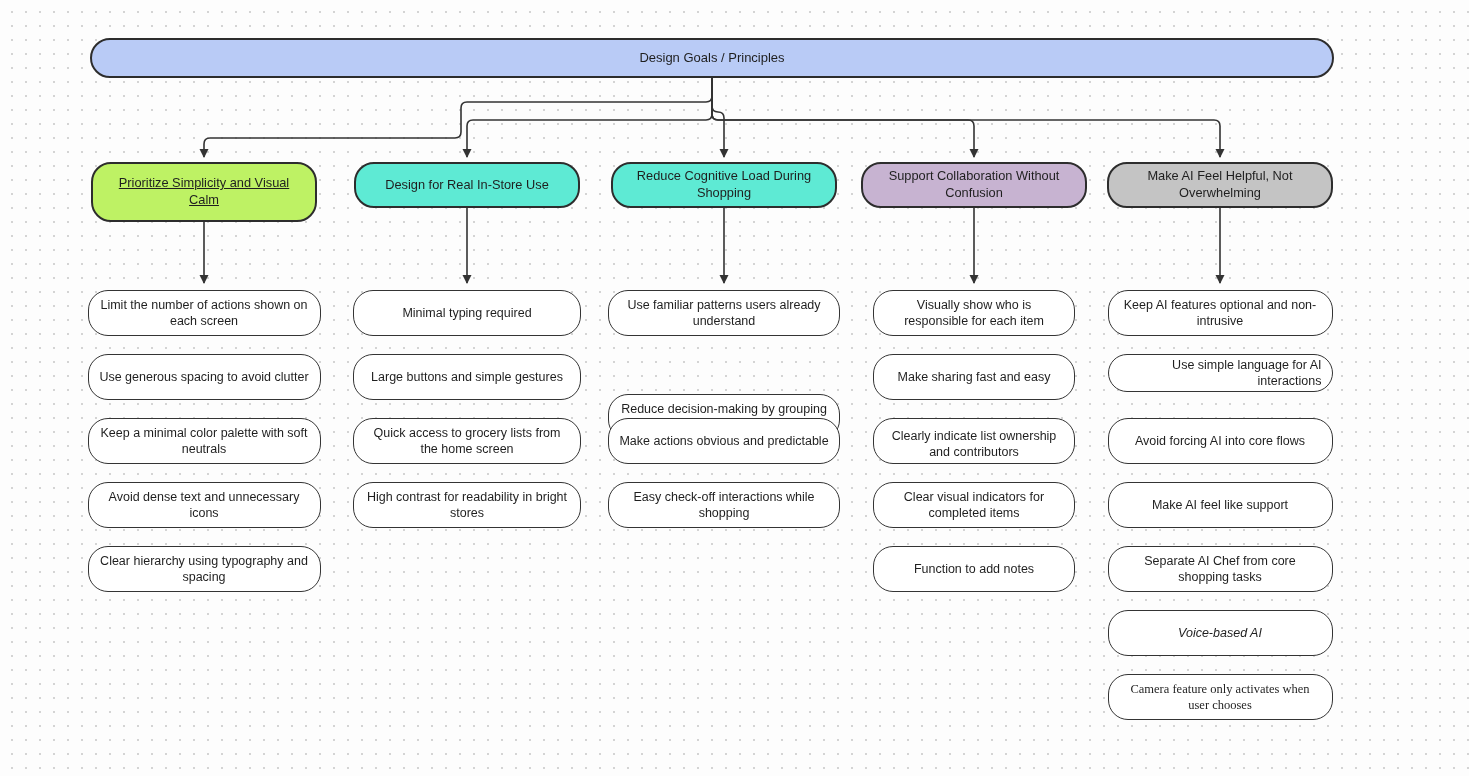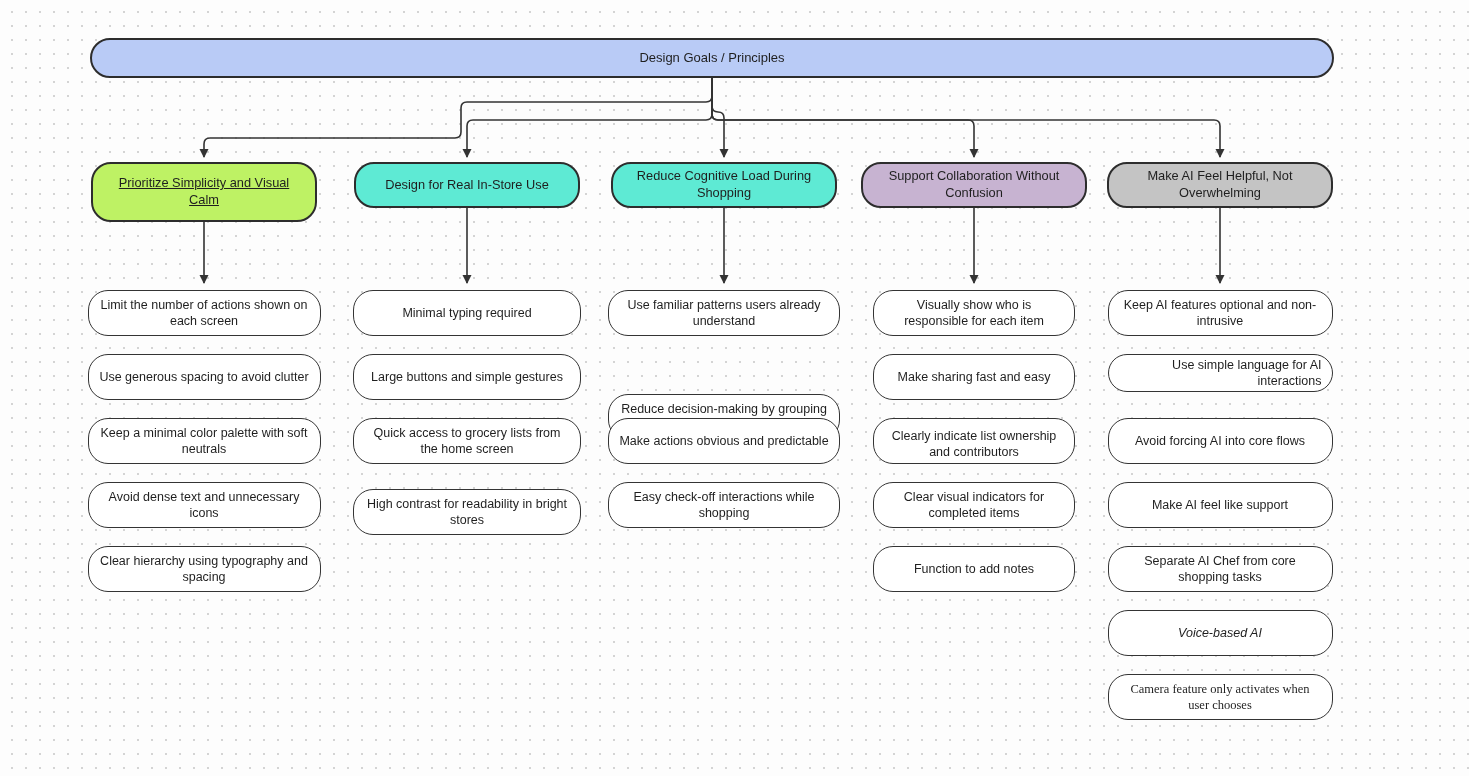--- a/index.html
+++ b/index.html
@@ -74,21 +74,21 @@
       </div>
       <div class="node child" style="left: 353px; top: 290px; width: 228px; height: 46px;">
         <span>Minimal typing required</span>
       </div>
       <div class="node child" style="left: 353px; top: 354px; width: 228px; height: 46px;">
         <span>Large buttons and simple gestures</span>
       </div>
       <div class="node child" style="left: 353px; top: 418px; width: 228px; height: 46px;">
         <span>Quick access to grocery lists from the home screen</span>
       </div>
-      <div class="node child" style="left: 353px; top: 482px; width: 228px; height: 46px; margin-top: 7px;">
+      <div class="node child" style="left: 353px; top: 482px; width: 228px; height: 46px;">
         <span>High contrast for readability in bright stores</span>
       </div>
       <div class="node header" style="left: 611px; top: 162px; width: 226px; height: 46px; background: #5eead4;">
         <span>Reduce Cognitive Load During Shopping</span>
       </div>
       <div class="node child" style="left: 608px; top: 290px; width: 232px; height: 46px;">
         <span>Use familiar patterns users already understand</span>
       </div>
       <div class="node child" style="left: 608px; top: 354px; width: 232px; height: 46px; margin-top: 40px;">
         <span>Reduce decision-making by grouping items clearly</span>

